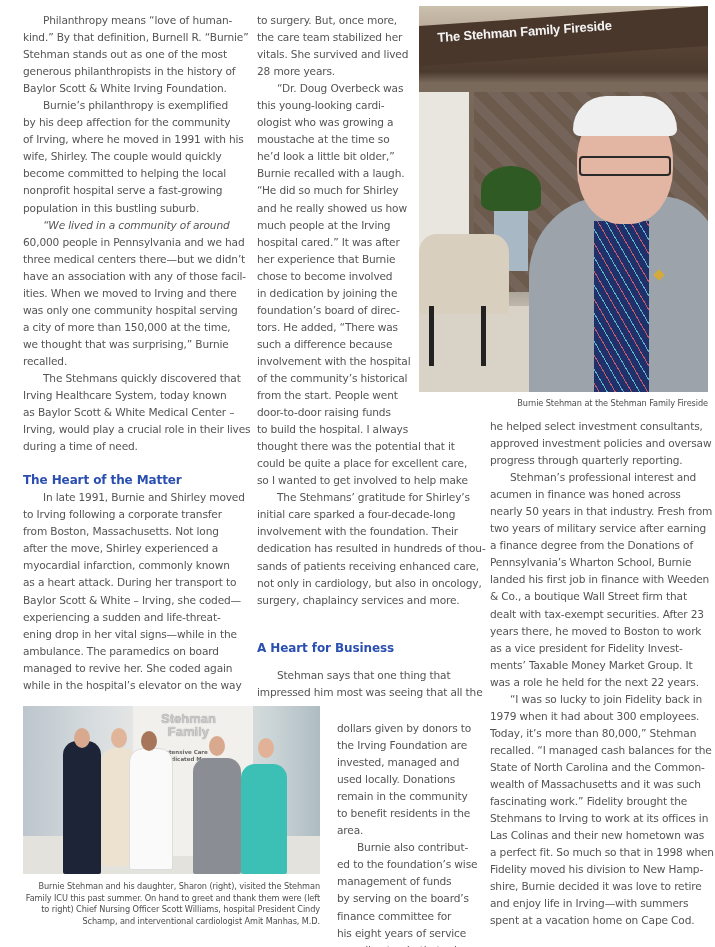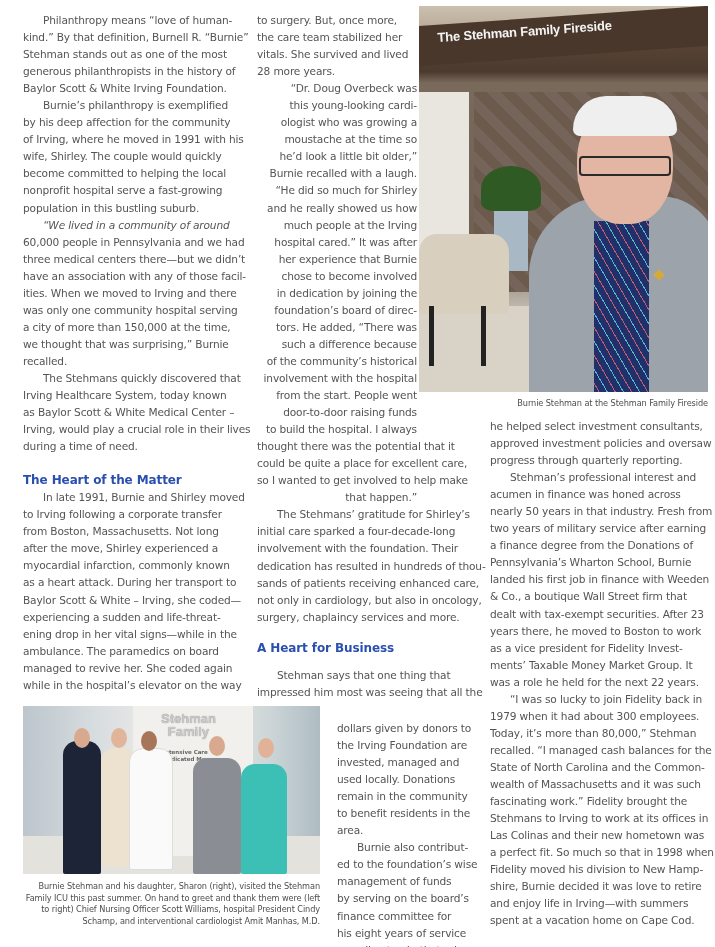--- a/index.html
+++ b/index.html
@@ -105,46 +105,45 @@
     </p>
 </div>
 
 <div id="col2" class="col">
   <p class="noindent" style="text-indent: 0px;">
       <span class="line">to surgery.  But, once more,</span>
       <span class="line">the care team stabilized her</span>
       <span class="line">vitals. She survived and lived</span>
       <span class="line">28 more years.</span>
     </p>
-  <p style="text-indent: 0px; text-align: right;">
+  <p style="text-indent: 0px;">
       <span class="line" style="padding-left: 20px;">“Dr. Doug Overbeck was</span>
       <span class="line">this young-looking cardi-</span>
       <span class="line">ologist who was growing a</span>
       <span class="line">moustache at the time so</span>
       <span class="line">he’d look a little bit older,”</span>
       <span class="line">Burnie recalled with a laugh.</span>
       <span class="line">“He did so much for Shirley</span>
       <span class="line">and he really showed us how</span>
       <span class="line">much people at the Irving</span>
       <span class="line">hospital cared.” It was after</span>
       <span class="line">her experience that Burnie</span>
       <span class="line">chose to become involved</span>
       <span class="line">in dedication by joining the</span>
       <span class="line">foundation’s board of direc-</span>
       <span class="line">tors. He added, “There was</span>
       <span class="line">such a difference because</span>
+      <span class="line">involvement with the hospital</span>
       <span class="line">of the community’s historical</span>
-      <span class="line">involvement with the hospital</span>
       <span class="line">from the start. People went</span>
       <span class="line">door-to-door raising funds</span>
       <span class="line">to build the hospital. I always</span>
       <span class="line">thought there was the potential that it</span>
       <span class="line">could be quite a place for excellent care,</span>
       <span class="line">so I wanted to get involved to help make</span>
-      <span class="line">that happen.”</span>
     </p>
   <p style="text-indent: 0px;">
       <span class="line" style="padding-left: 20px;">The Stehmans’ gratitude for Shirley’s</span>
       <span class="line">initial care sparked a four-decade-long</span>
       <span class="line">involvement with the foundation. Their</span>
       <span class="line">dedication has resulted in hundreds of thou-</span>
       <span class="line">sands of patients receiving enhanced care,</span>
       <span class="line">not only in cardiology, but also in oncology,</span>
       <span class="line">surgery, chaplaincy services and more.</span>
     </p>

